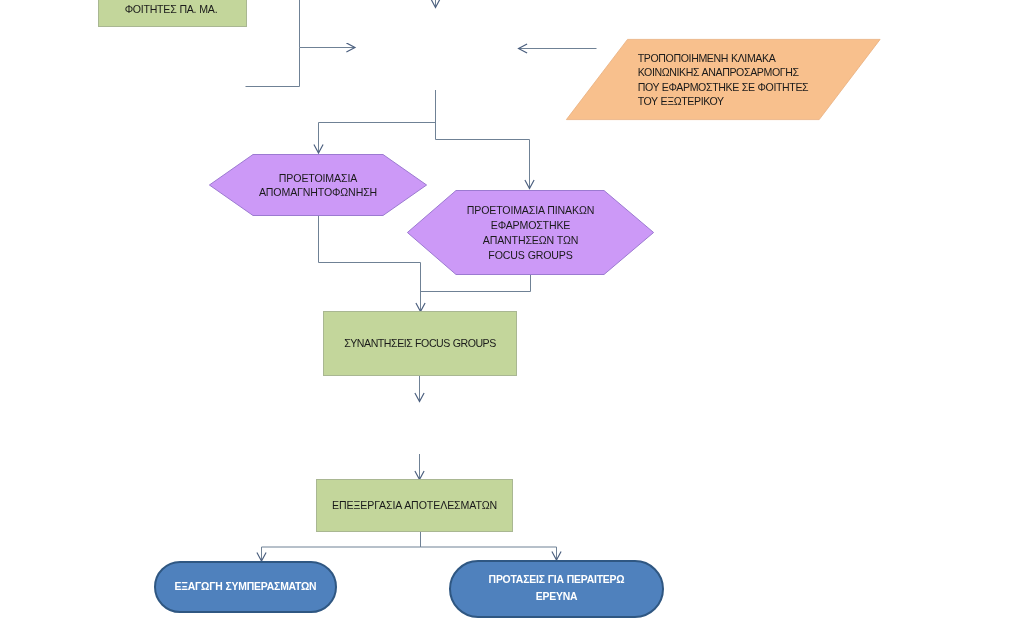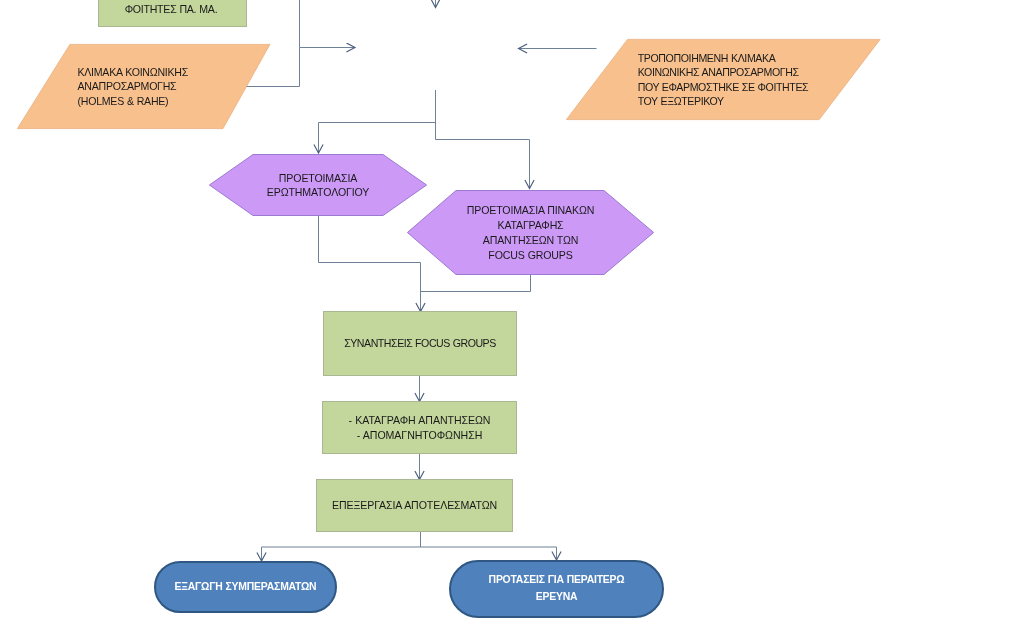--- a/index.html
+++ b/index.html
@@ -49,72 +49,57 @@
     </g>
   </svg>
 
   <div class="node green" style="left:98px;top:-9px;width:149px;height:36px;">
     <svg width="149" height="36">
       <rect x="0.5" y="-10" width="148" height="45.5" fill="#C3D69B" stroke="#A9B792" stroke-width="1"></rect>
     </svg>
     <div class="lbl" style="padding-right:3px;">ΦΟΙΤΗΤΕΣ ΠΑ. ΜΑ.</div>
   </div>
 
-  <div class="node orange" style="left:17px;top:44px;width:254px;height:85px;">
-    <svg width="254" height="85">
-      <polygon points="52.9,0.4 252.9,0.4 206,84.6 0.4,84.6" fill="#F8C08D" stroke="#E9AE7D" stroke-width="0.8"></polygon>
-    </svg>
-    <div class="lbl" style="padding-left:60.5px;">ΚΛΙΜΑΚΑ ΚΟΙΝΩΝΙΚΗΣ
-ΑΝΑΠΡΟΣΑΡΜΟΓΗΣ
-(HOLMES &amp; RAHE)</div>
-  </div>
 
 
   <div class="node orange" style="left:566px;top:7px;width:315px;height:81px;margin-top:32px;">
     <svg width="315" height="81">
       <polygon points="61.5,0.4 314.1,0.4 253.2,80.6 0.4,80.6" fill="#F8C08D" stroke="#E9AE7D" stroke-width="0.8"></polygon>
     </svg>
     <div class="lbl" style="padding-left:71.7px;letter-spacing:-0.38px;">ΤΡΟΠΟΠΟΙΗΜΕΝΗ ΚΛΙΜΑΚΑ
 ΚΟΙΝΩΝΙΚΗΣ ΑΝΑΠΡΟΣΑΡΜΟΓΗΣ
 ΠΟΥ ΕΦΑΡΜΟΣΤΗΚΕ ΣΕ ΦΟΙΤΗΤΕΣ
 ΤΟΥ ΕΞΩΤΕΡΙΚΟΥ</div>
   </div>
 
   <div class="node purple" style="left:209px;top:154px;width:218px;height:62px;">
     <svg width="218" height="62">
       <polygon points="44,0.5 174,0.5 217.6,31 174,61.5 44,61.5 0.4,31" fill="#CC99F7" stroke="#9C7AD1" stroke-width="1"></polygon>
     </svg>
     <div class="lbl" style="letter-spacing:-0.14px;">ΠΡΟΕΤΟΙΜΑΣΙΑ
-ΕΡΩΤΗΜΑΤΟΛΟΓΙΟΥ</div>
+ΑΠΟΜΑΓΝΗΤΟΦΩΝΗΣΗ</div>
   </div>
 
   <div class="node purple" style="left:407px;top:190px;width:247px;height:85px;">
     <svg width="247" height="85">
       <polygon points="49,0.5 197,0.5 246.6,42.5 197,84.5 49,84.5 0.4,42.5" fill="#CC99F7" stroke="#9C7AD1" stroke-width="1"></polygon>
     </svg>
     <div class="lbl" style="line-height:15px;letter-spacing:-0.16px;">ΠΡΟΕΤΟΙΜΑΣΙΑ ΠΙΝΑΚΩΝ
-ΚΑΤΑΓΡΑΦΗΣ
+ΕΦΑΡΜΟΣΤΗΚΕ
 ΑΠΑΝΤΗΣΕΩΝ ΤΩΝ
 FOCUS GROUPS</div>
   </div>
 
   <div class="node green" style="left:323px;top:311px;width:194px;height:65px;">
     <svg width="194" height="65">
       <rect x="0.5" y="0.5" width="193" height="64" fill="#C3D69B" stroke="#A9B792" stroke-width="1"></rect>
     </svg>
     <div class="lbl" style="letter-spacing:-0.46px;border-radius:22px;">ΣΥΝΑΝΤΗΣΕΙΣ FOCUS GROUPS</div>
   </div>
 
-  <div class="node green" style="left:322px;top:401px;width:195px;height:53px;">
-    <svg width="195" height="53">
-      <rect x="0.5" y="0.5" width="194" height="52" fill="#C3D69B" stroke="#A9B792" stroke-width="1"></rect>
-    </svg>
-    <div class="lbl" style="letter-spacing:-0.06px;">- ΚΑΤΑΓΡΑΦΗ ΑΠΑΝΤΗΣΕΩΝ
-- ΑΠΟΜΑΓΝΗΤΟΦΩΝΗΣΗ</div>
-  </div>
 
   <div class="node green" style="left:316px;top:479px;width:197px;height:53px;">
     <svg width="197" height="53">
       <rect x="0.5" y="0.5" width="196" height="52" fill="#C3D69B" stroke="#A9B792" stroke-width="1"></rect>
     </svg>
     <div class="lbl" style="letter-spacing:-0.1px;">ΕΠΕΞΕΡΓΑΣΙΑ ΑΠΟΤΕΛΕΣΜΑΤΩΝ</div>
   </div>
 
   <div class="node blue" style="left:154px;top:561px;width:183px;height:52px;">
     <svg width="183" height="52">

